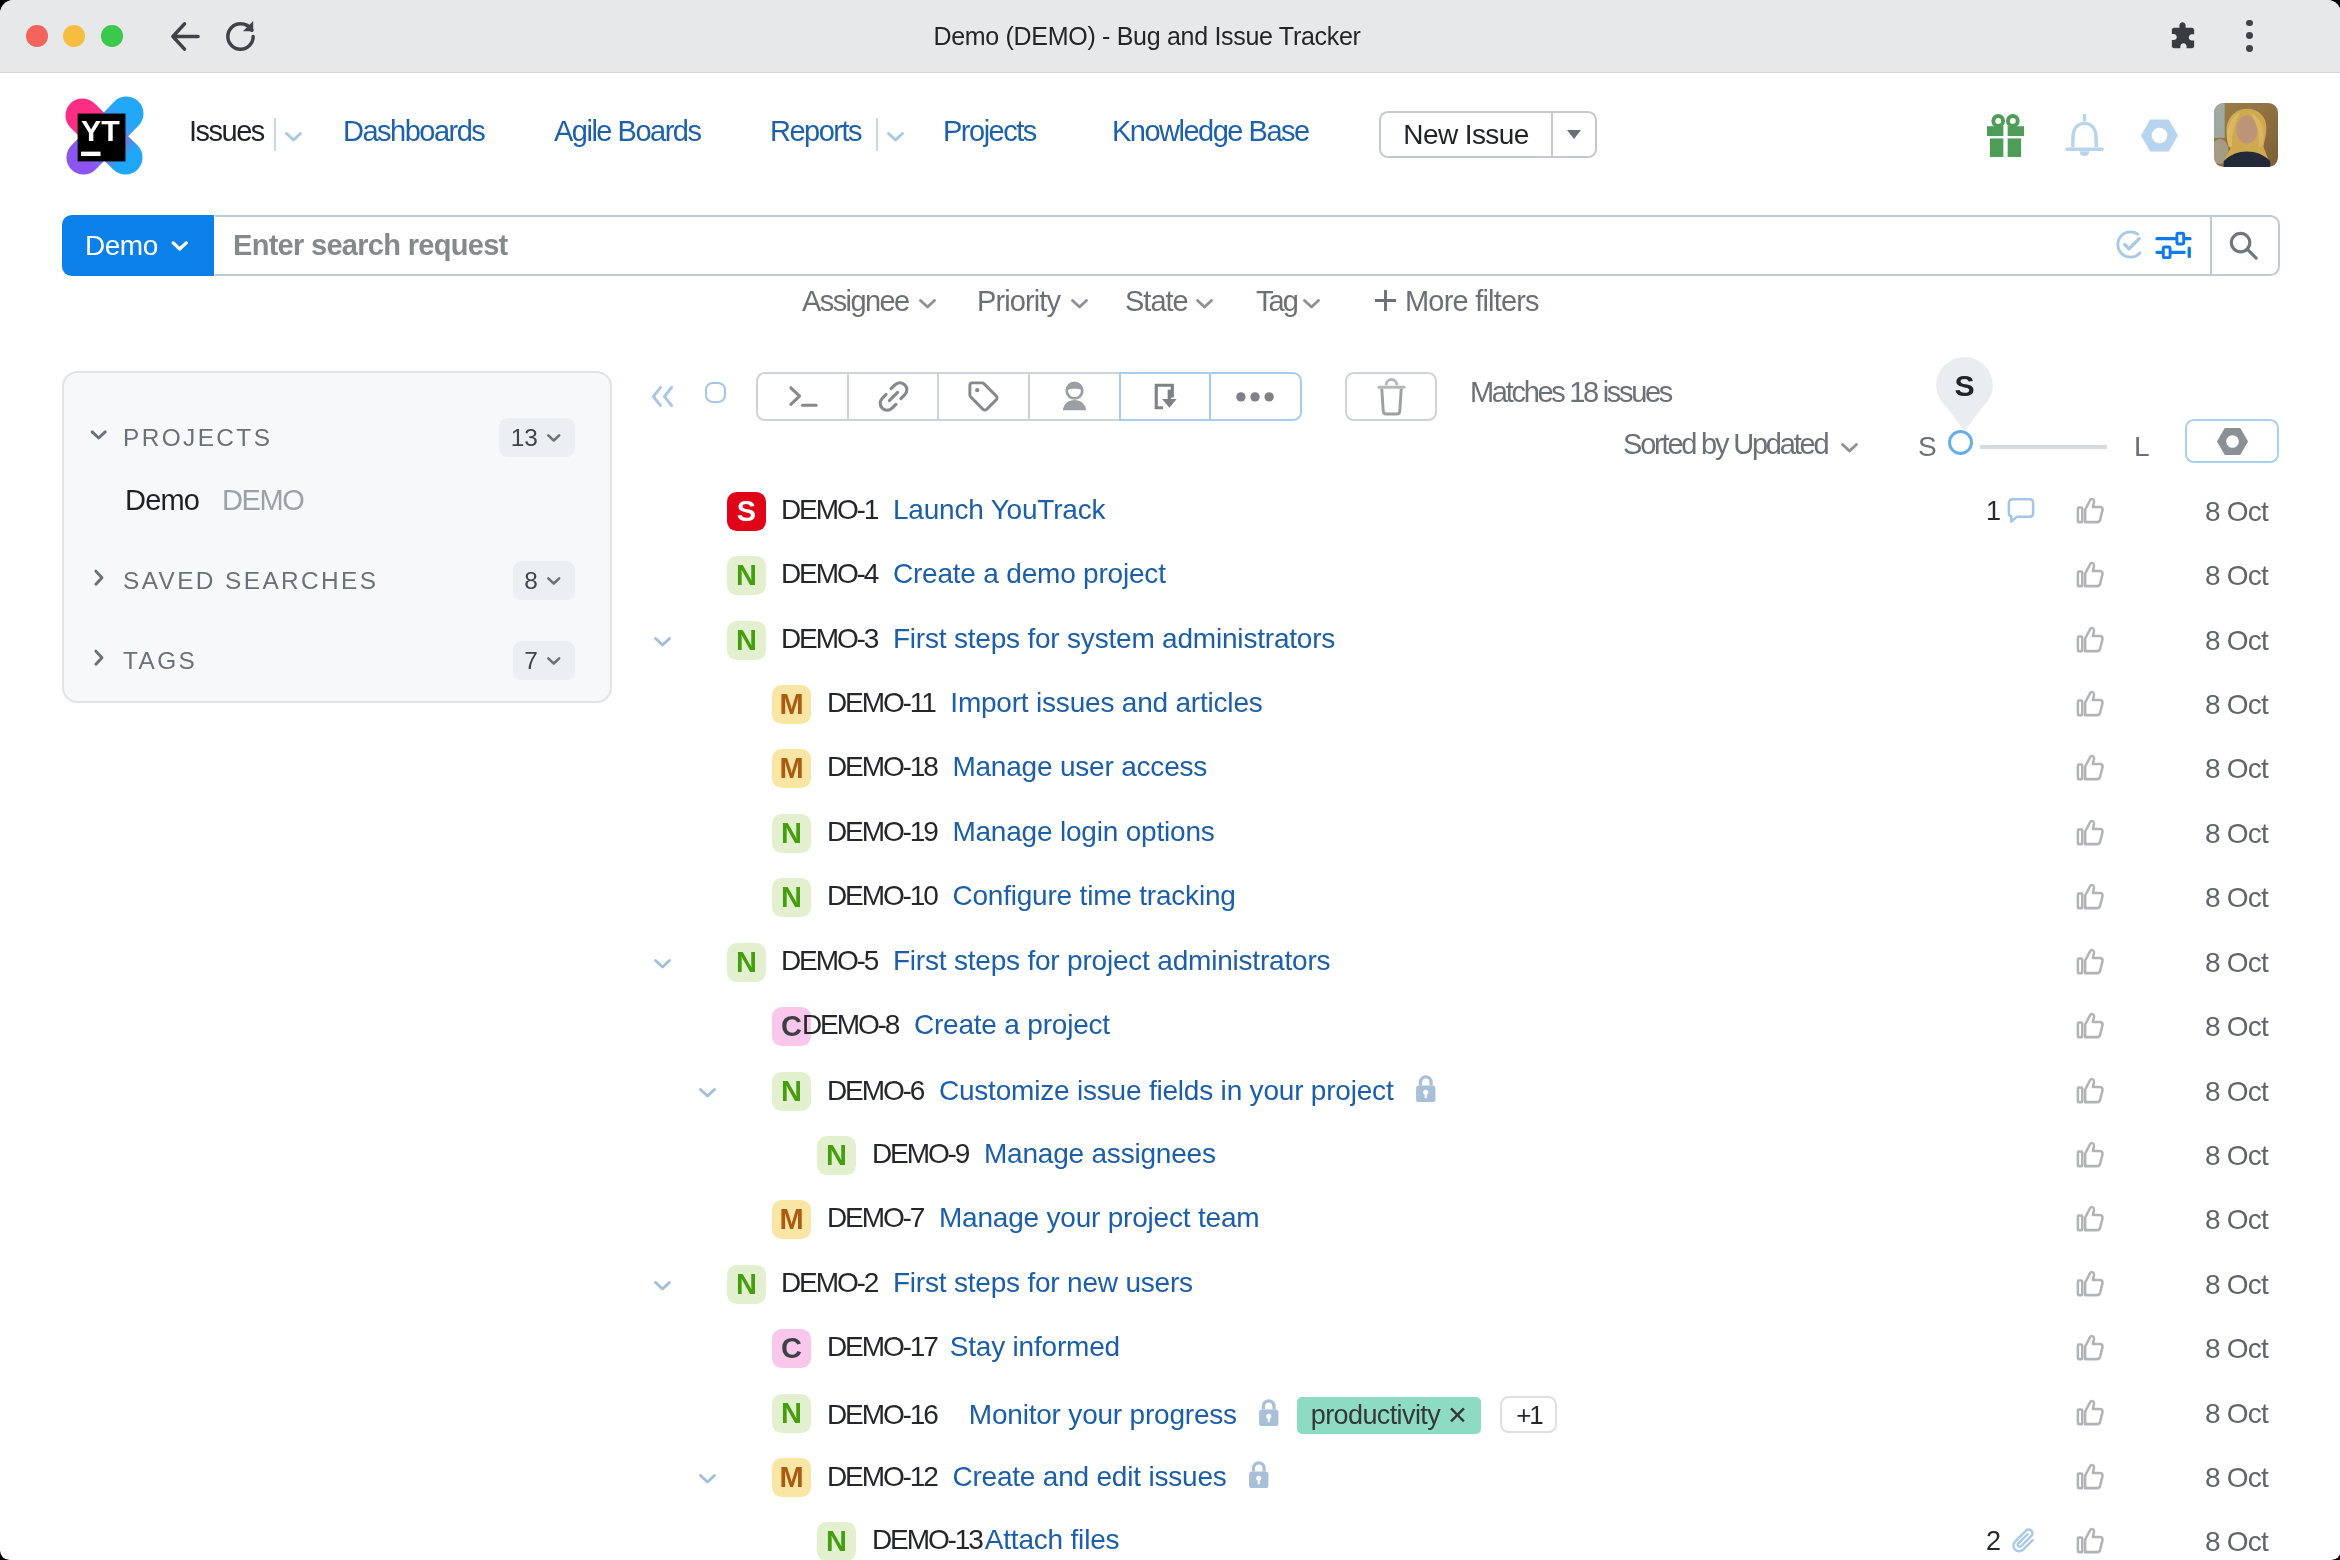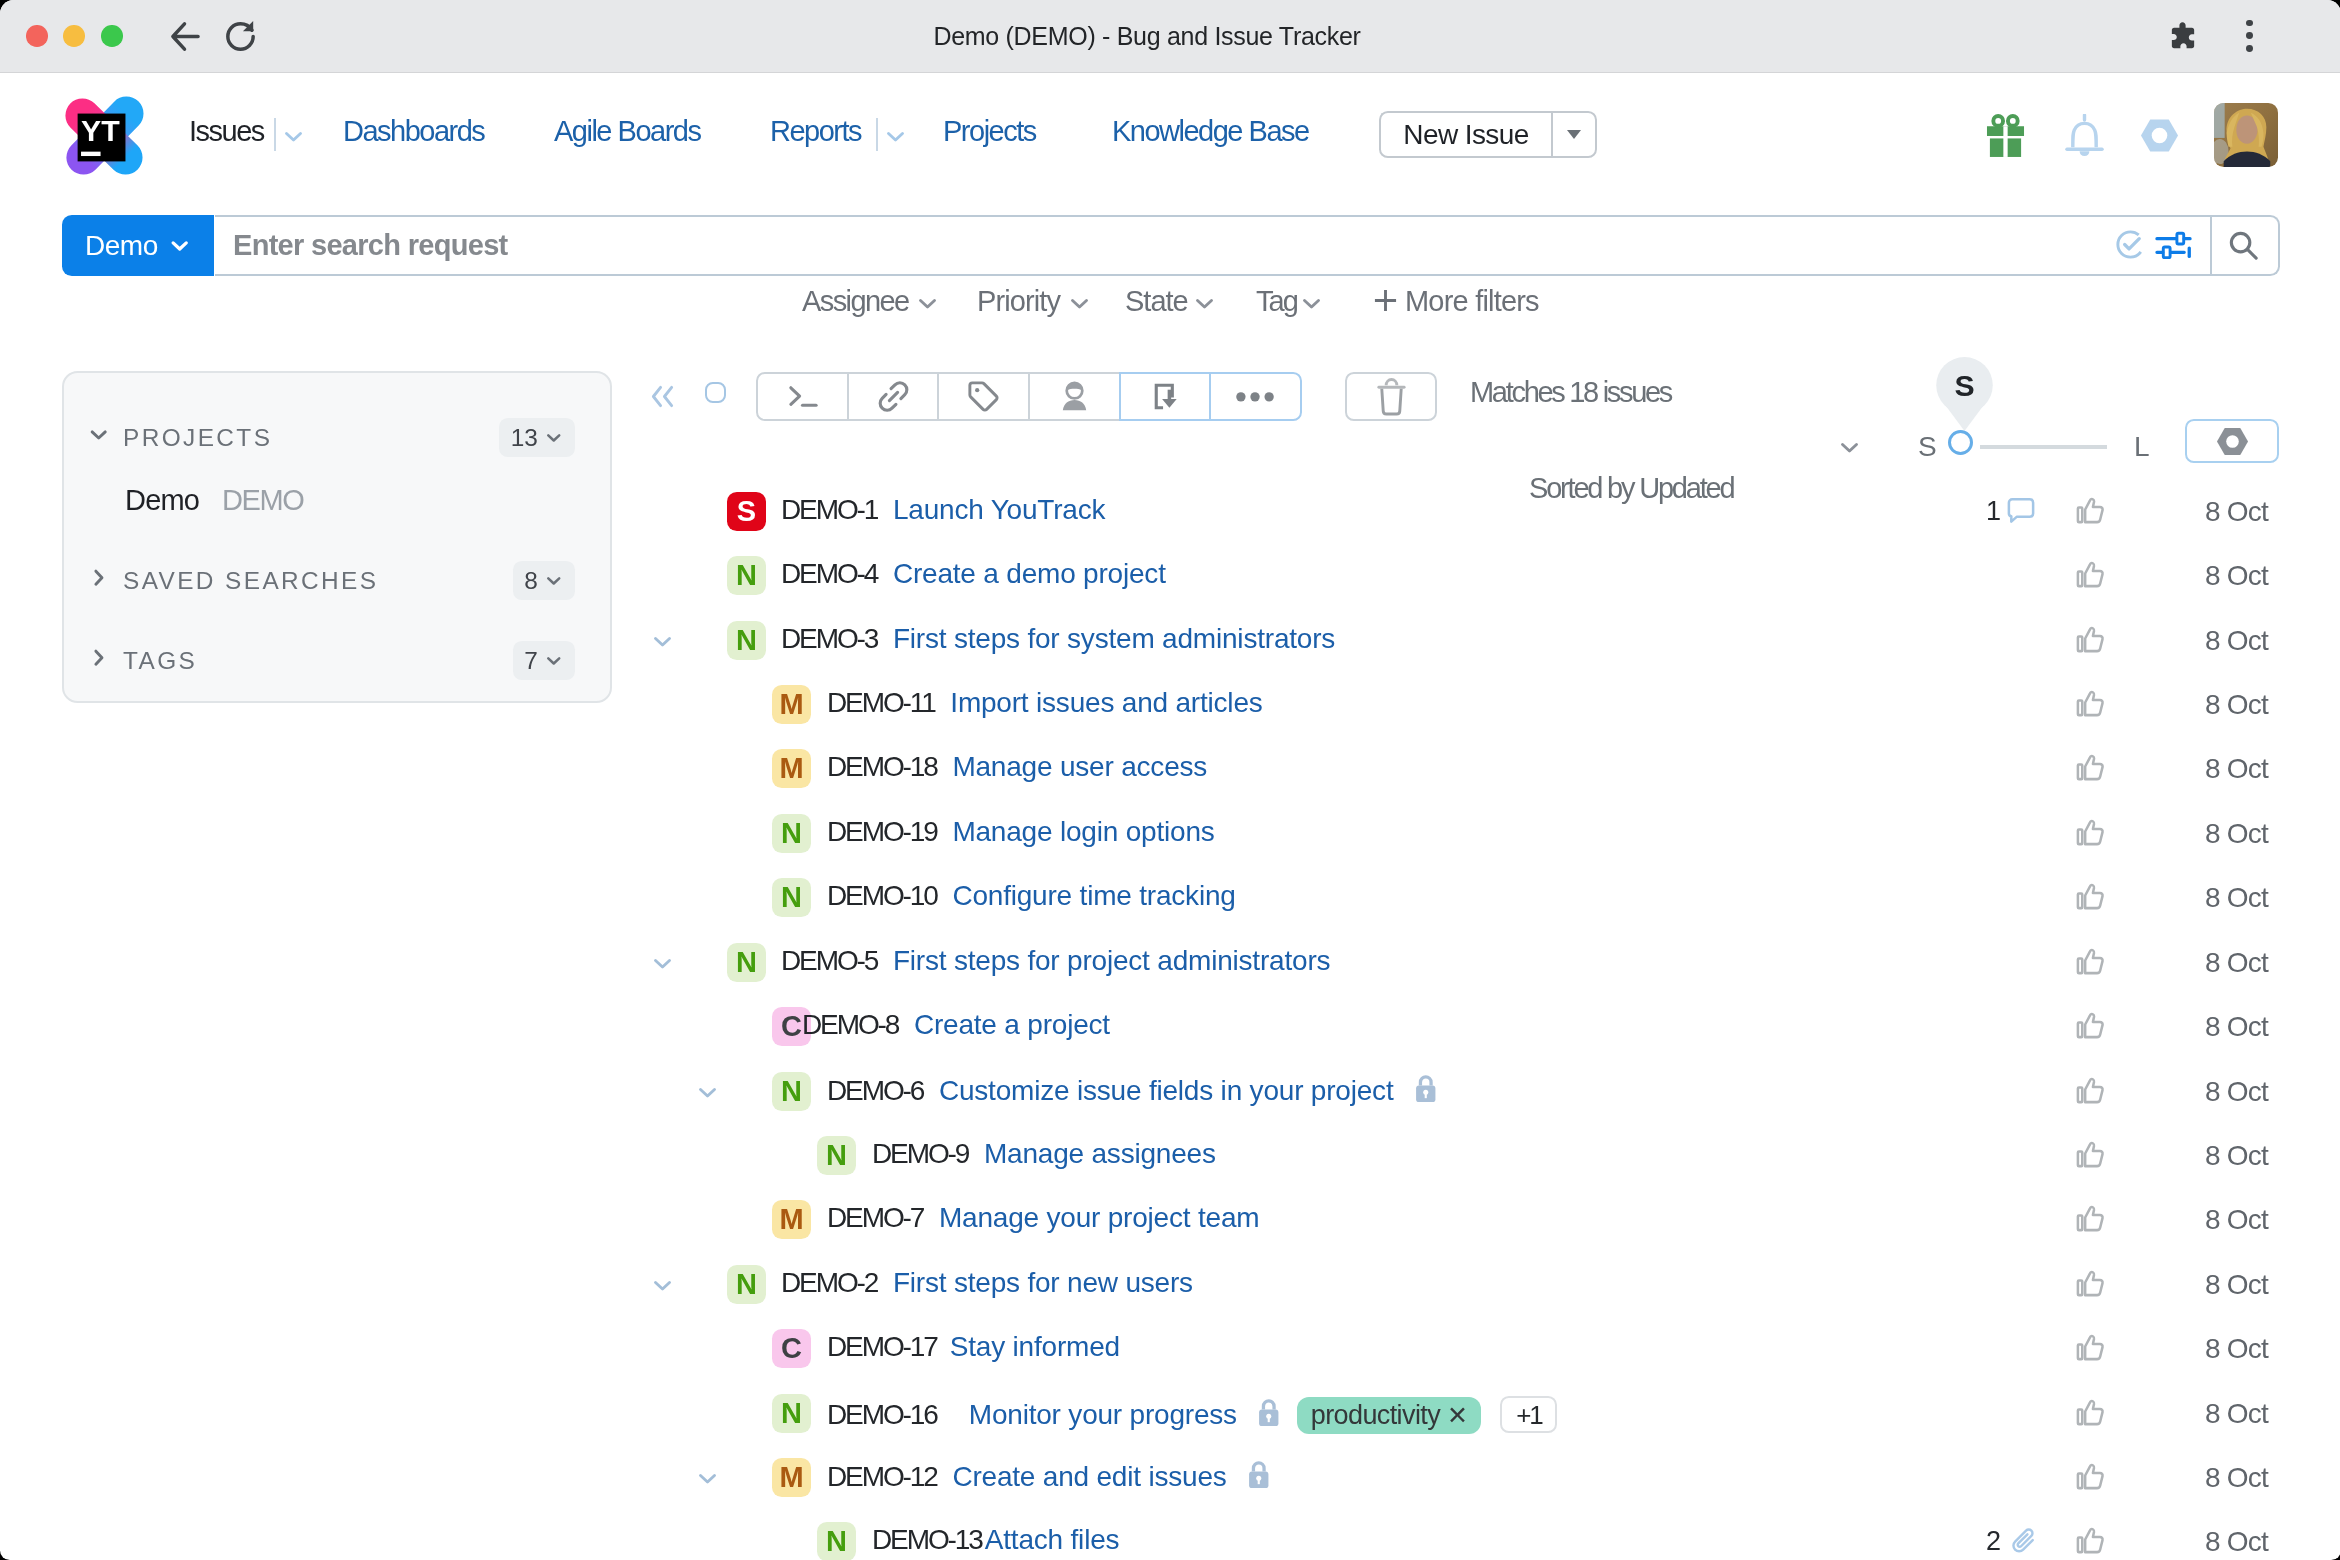--- a/index.html
+++ b/index.html
@@ -11,21 +11,21 @@
 .navlink{position:absolute;top:115px;font-size:29px;color:#1c61a9;letter-spacing:-1.5px;white-space:nowrap;}
 .dark{color:#1f2227;}
 .row{position:absolute;left:0;width:2341px;height:63px;}
 .badge{position:absolute;top:50%;margin-top:-19.5px;width:39px;height:39px;border-radius:9.8px;text-align:center;line-height:39px;font-size:29px;font-weight:bold;}
 .rid{position:absolute;top:50%;margin-top:-17.6px;font-size:28px;letter-spacing:-2.1px;color:#23262a;white-space:nowrap;}
 .rtitle{font-size:28px;letter-spacing:-0.2px;color:#1b5ea9;}
 .exp{position:absolute;top:50%;margin-top:-11.7px;}
 .rdate{position:absolute;top:50%;margin-top:-15.6px;right:73px;font-size:28px;letter-spacing:-0.8px;color:#60656b;}
 .thumb{position:absolute;top:50%;margin-top:-16.6px;left:2075px;}
 .ccount{position:absolute;top:50%;margin-top:-15.6px;font-size:27px;color:#26292d;}
-.chip{display:inline-block;height:37px;line-height:37px;border-radius:12px;background:#8edbc3;color:#34383a;font-size:27px;letter-spacing:-0.6px;padding:0 13.7px;}
+.chip{display:inline-block;height:37px;line-height:37px;border-radius:5px;background:#8edbc3;color:#34383a;font-size:27px;letter-spacing:-0.6px;padding:0 13.7px;}
 .chip2{display:inline-block;height:37px;line-height:35px;border-radius:8.8px;background:#fff;border:2px solid #dde0e3;color:#26292c;font-size:26px;padding:0 13.7px;}
 .tbtn{position:absolute;top:372px;height:49px;background:#fff;border:2px solid #ccd3d9;display:flex;align-items:center;justify-content:center;}
 .sbrow{position:absolute;left:0;width:100%;}
 .sbhead{font-size:24.4px;letter-spacing:2.4px;color:#6b7178;}
 .sbbadge{position:absolute;right:35px;top:-8.8px;height:39px;background:#eceff1;border-radius:8.8px;display:flex;align-items:center;padding:0 11.7px;font-size:24.4px;color:#40444a;gap:5.9px;}
 
 </style></head><body>
 <div class="win">
 <div class="chrome">
 <div class="tl" style="left:26px;background:#f3645c;"></div>
@@ -246,21 +246,21 @@
       </svg>
     </div>
 <div class="tbtn" style="left:1345px;width:92px;border-radius:8.8px;">
       <svg style="" width="35" height="39" viewBox="0 0 36 40">
         <path d="M8 12 L9.5 35 C9.6 36.7 11 38 12.7 38 L23.3 38 C25 38 26.4 36.7 26.5 35 L28 12" fill="none" stroke="#9ca0a4" stroke-width="3"></path>
         <path d="M12.5 8.5 C12.5 5 15 2.5 18 2.5 C21 2.5 23.5 5 23.5 8.5" fill="none" stroke="#9ca0a4" stroke-width="3" opacity="0.75"></path>
         <path d="M5 10.5 L31 10.5" stroke="#9ca0a4" stroke-width="3" stroke-linecap="round" opacity="0.75"></path>
       </svg>
     </div>
 <div class="abs" style="left:1470px;top:376px;font-size:29px;letter-spacing:-2.3px;color:#6b7177;">Matches 18 issues</div>
-<div class="abs" style="left:1529px;top:428px;font-size:29px;letter-spacing:-2.2px;color:#6a7076;margin-top:44px;">Sorted by Updated</div>
+<div class="abs" style="left:1623px;top:428px;font-size:29px;letter-spacing:-2.2px;color:#6a7076;">Sorted by Updated</div>
 <div class="abs" style="left:1837px;top:435px;"><svg style="" width="25" height="25" viewBox="0 0 26 26">
         <path d="M5.72 9.88 L13.0 16.64 L20.28 9.88" fill="none" stroke="#8c9199" stroke-width="3" stroke-linecap="round" stroke-linejoin="round"></path>
       </svg></div>
 <div class="abs" style="left:1935px;top:357px;"><svg style="" width="59" height="76" viewBox="0 0 60 78">
         <circle cx="30" cy="29" r="29" fill="#e9edf0"></circle>
         <path d="M10 49 L50 49 L30 76 Z" fill="#e9edf0"></path>
         <text x="30" y="40" text-anchor="middle" font-family="Liberation Sans, sans-serif" font-size="31" font-weight="bold" fill="#212529">S</text>
       </svg></div>
 <div class="abs" style="left:1918px;top:431px;font-size:28px;color:#6a7076;">S</div>
 <div class="abs" style="left:1980px;top:445px;width:127px;height:3.9px;background:#d4dade;"></div>

